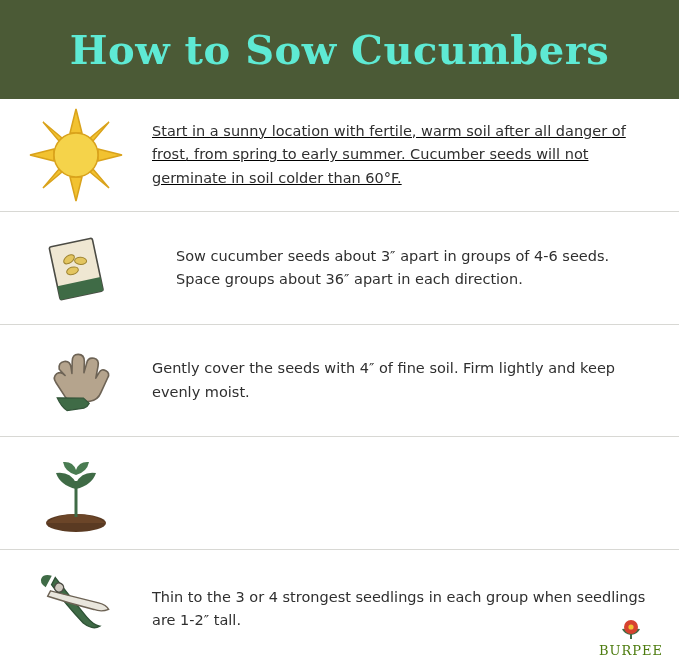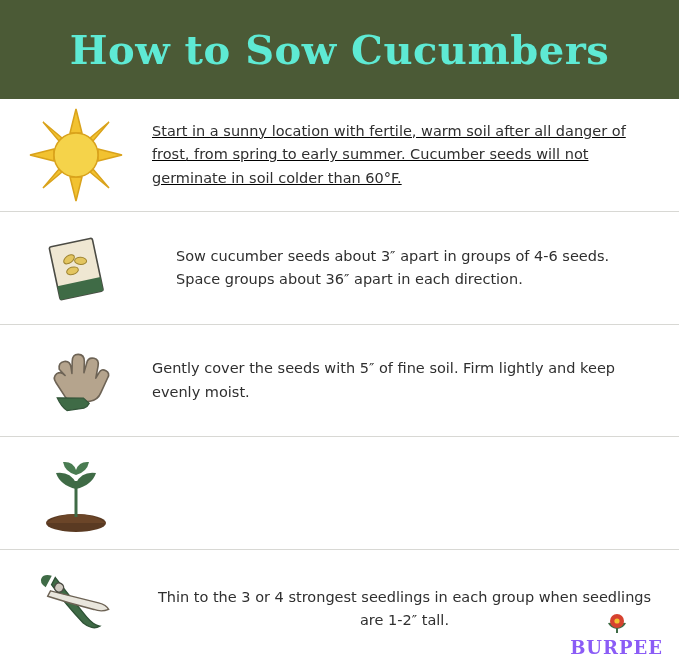--- a/index.html
+++ b/index.html
@@ -58,35 +58,35 @@
     font-family: "DejaVu Sans", sans-serif;
     font-size: 14.5px;
     line-height: 1.62;
     color: #2f2f2f;
     padding-right: 22px;
   }
   .s1 { height: 113px; text-decoration: underline; }
   .s2 { height: 113px; gap: 24px; }
   .s3 { height: 112px; }
   .s4 { height: 113px; }
-  .s5 { height: 118px; text-align: center; }
+  .s5 { height: 118px; }
   .brand {
     position: absolute;
     right: 16px;
     bottom: 10px;
     display: flex;
     flex-direction: column;
     align-items: center;
   }
   .brand-name {
     font-family: "DejaVu Serif", serif;
-    font-weight: bold;
-    font-size: 18px;
+    font-weight: normal;
+    font-size: 13px;
     letter-spacing: 1px;
-    color: #8b5cf6;
+    color: #4d7c0f;
     margin-top: -2px;
   }
 </style>
 </head>
 <body>
 
 <div class="infographic">
 
   <div class="header">
     <div class="header-title">How to Sow Cucumbers</div>
@@ -130,21 +130,21 @@
 
     <div class="step s3">
       <div class="step-icon">
         <svg width="96" height="96" viewBox="0 0 96 96" aria-hidden="true">
           <g transform="rotate(-8 48 48)">
             <path d="M33 34 q0-7 6-7 q6 0 6 7 l0 6 l2-12 q1-7 7-6 q6 1 5 8 l-2 11 l4-9 q2-6 8-4 q5 2 3 8 l-4 12 l4-5 q3-4 7-1 q4 3 1 7 l-9 14 q-4 7-12 7 l-11 0 q-9 0-13-8 l-7-15 q-3-6 2-9 q5-2 8 3 z" fill="#b5a48d" stroke="#6d6355" stroke-width="1.6" stroke-linejoin="round"></path>
             <path d="M27 62 q3 10 8 14 l17 0 q4-1 6-4 l-5 -6 z" fill="#3f6b46" stroke="#34563a" stroke-width="1.2"></path>
           </g>
         </svg>
       </div>
-      <div class="step-text">Gently cover the seeds with 5″ of fine soil. Firm lightly and keep evenly moist.</div>
+      <div class="step-text">Gently cover the seeds with 4″ of fine soil. Firm lightly and keep evenly moist.</div>
     </div>
 
     <div class="step s4">
       <div class="step-icon">
         <svg width="110" height="96" viewBox="0 0 110 96" aria-hidden="true">
           <ellipse cx="55" cy="78" rx="30" ry="9" fill="#5a3a22"></ellipse>
           <path d="M25 78 q12 -9 30 -9 q18 0 30 9 z" fill="#6b4528"></path>
           <path d="M55 72 L55 36" stroke="#3f6b46" stroke-width="3" fill="none"></path>
           <path d="M55 44 q-16 -4 -20 -16 q14 -2 20 10 z" fill="#3f6b46"></path>
           <path d="M55 44 q16 -4 20 -16 q-14 -2 -20 10 z" fill="#3f6b46"></path>

